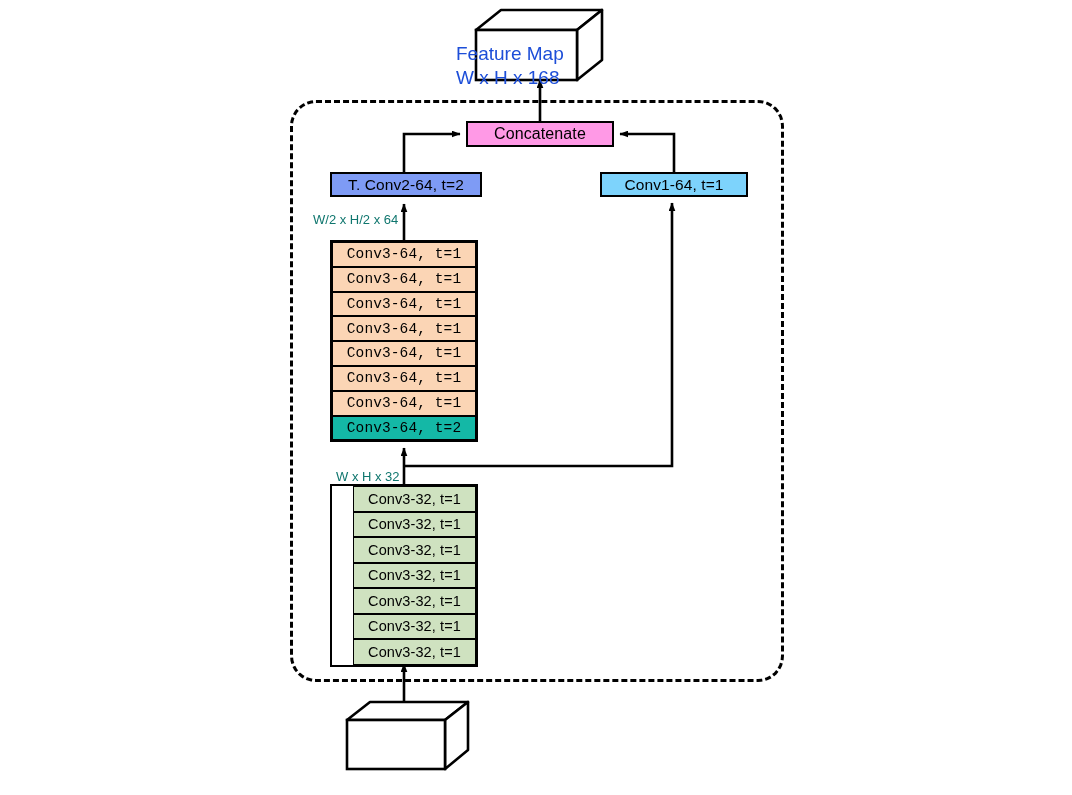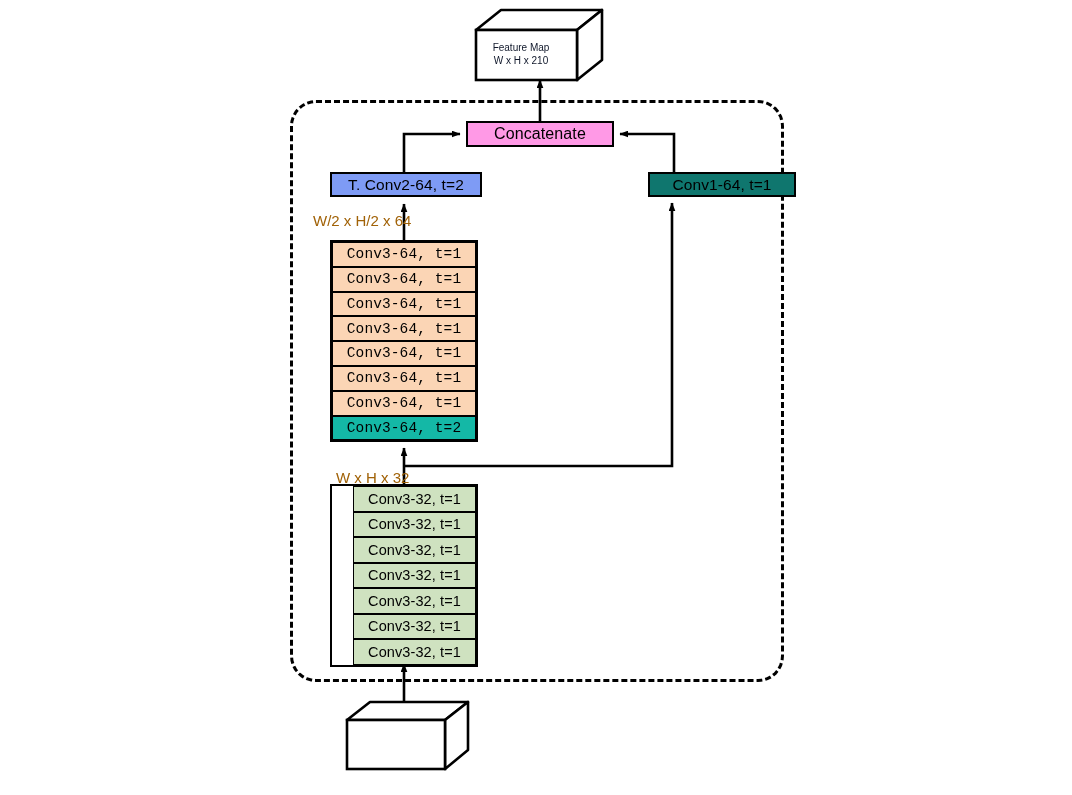--- a/index.html
+++ b/index.html
@@ -81,24 +81,23 @@
     height: 25px;
     background: #7E9BF5;
     border-width: 2.5px;
     font-size: 15.5px;
   }
   .block-conv1 {
     left: 600px;
     top: 172px;
     width: 148px;
     height: 25px;
-    background: #0f766e;
+    background: #7dd3fc;
     border-width: 2.5px;
     font-size: 15.5px;
-    margin-left: 48px;
   }
 
   
   .stack-64 {
     left: 330px;
     top: 240px;
     width: 148px;
   }
   .stack-64 .block { height: 24.8px; font-family: Liberation Mono, monospace; }
 
@@ -113,36 +112,36 @@
 
   
   .cube {
     position: absolute;
   }
   .cube svg { display: block; }
   .cube .cube-label {
     position: absolute;
     left: 0;
     width: 100%;
-    text-align: center;
-    font-size: 10px;
-    color: #0f172a;
+    text-align: left;
+    font-size: 19px;
+    color: #1d4ed8;
     line-height: 1.25;
     pointer-events: none;
   }
   .cube-feature { left: 474px; top: 8px; }
   .cube-feature .cube-label { top: 34px; left: -18px; }
   .cube-pseudo  { left: 345px; top: 700px; }
   .cube-pseudo .cube-label { top: 28px; left: -17px; }
 
   
   .edge-label {
     position: absolute;
-    font-size: 15px;
-    color: #a16207;
+    font-size: 13px;
+    color: #0f766e;
     white-space: nowrap;
     line-height: 1;
     text-align: right;
   }
   .lbl-wh2 { left: 313px; top: 213px; }
   .lbl-wh32 { left: 336px; top: 457px; margin-top: 13px; }
 
   
   #wires {
     position: absolute;
@@ -195,21 +194,21 @@
   <div class="module-boundary"></div>
 
   <div class="cube cube-feature">
     <svg width="130" height="75" viewBox="0 0 130 75">
       <polygon points="2,22 27,2 128,2 103,22" fill="#ffffff" stroke="#000" stroke-width="2.6" stroke-linejoin="round"></polygon>
       <polygon points="103,22 128,2 128,52 103,72" fill="#ffffff" stroke="#000" stroke-width="2.6" stroke-linejoin="round"></polygon>
       <rect x="2" y="22" width="101" height="50" fill="#ffffff" stroke="#000" stroke-width="2.6"></rect>
     </svg>
     <div class="cube-label">
       <div>Feature Map</div>
-      <div>W x H x 210</div>
+      <div>W x H x 168</div>
     </div>
   </div>
 
   <div class="block block-concat">Concatenate</div>
 
   <div class="block block-tconv">T. Conv2-64, t=2</div>
 
   <div class="block block-conv1">Conv1-64, t=1</div>
 
   <div class="edge-label lbl-wh2">W/2 x H/2 x 64</div>

